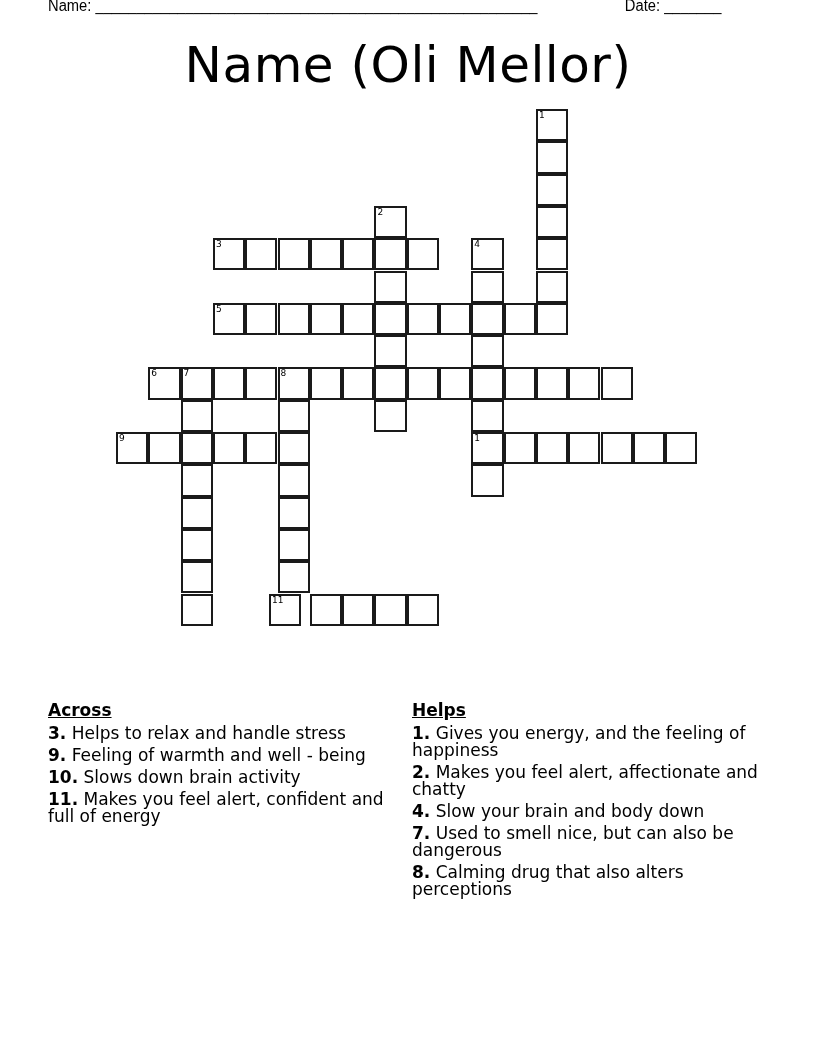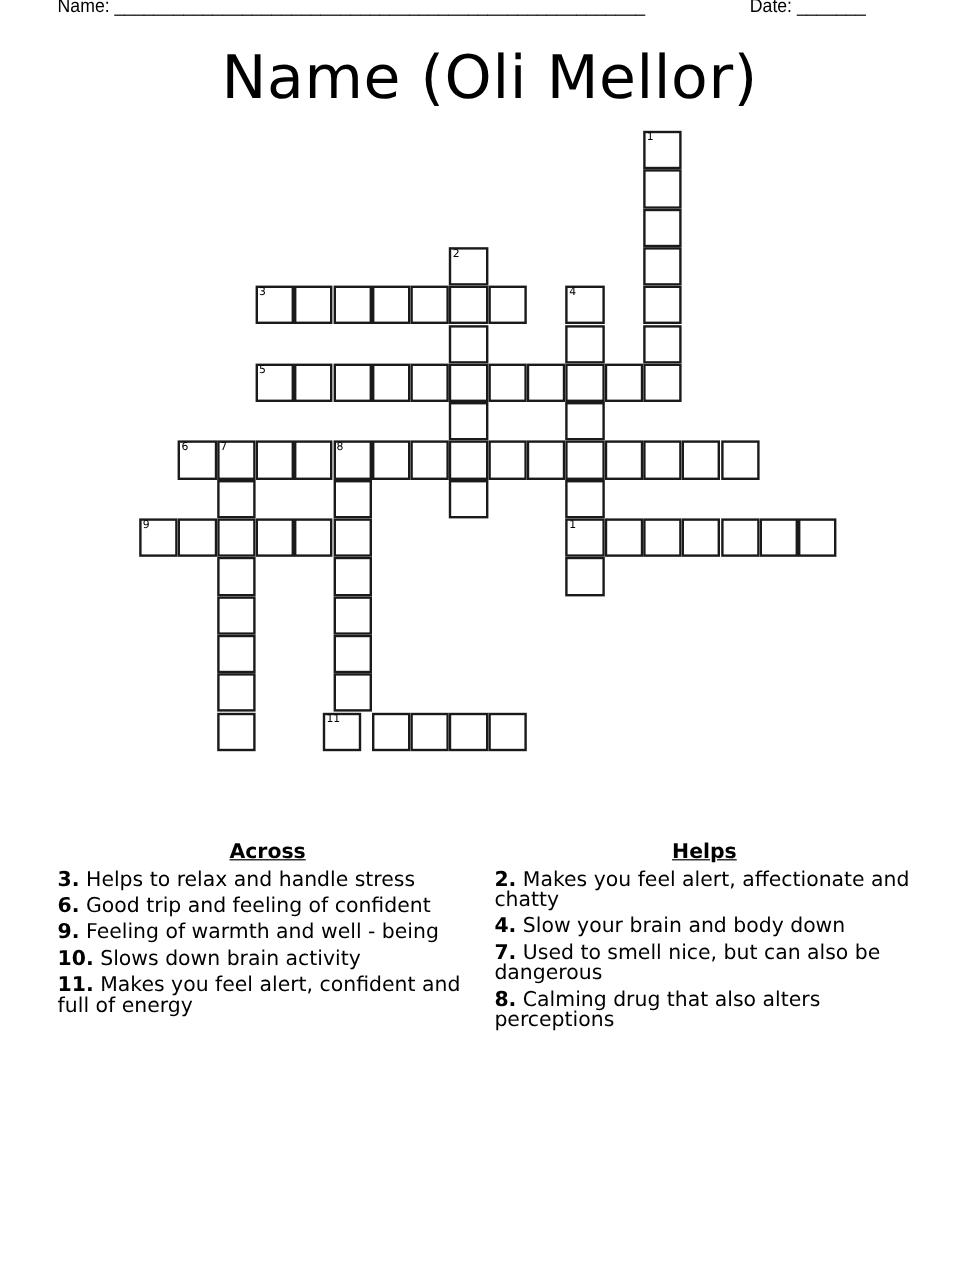--- a/index.html
+++ b/index.html
@@ -73,21 +73,20 @@
       line-height: 17px;
     }
     .clues.across { left: 48px; width: 350px; }
     .clues.down { left: 412px; width: 350px; }
     .clues h3 {
       margin: 0 0 5px 0;
       font-size: 17px;
       font-weight: bold;
       text-decoration: underline;
       line-height: 20px;
-      text-align: center;
     }
     .clue {
       margin-bottom: 5px;
     }
     .clue .n { font-weight: bold; }
   </style>
 </head>
 <body>
 
 <div class="header-line">
@@ -199,25 +198,25 @@
     <div class="cell" style="left: 666.1px; top: 433px;"></div>
     <div class="cell" style="left: 310.8px; top: 594.5px;"></div>
     <div class="cell" style="left: 343.1px; top: 594.5px;"></div>
     <div class="cell" style="left: 375.4px; top: 594.5px;"></div>
     <div class="cell" style="left: 407.7px; top: 594.5px;"></div>
   </div>
 
 <div class="clues across">
   <h3>Across</h3>
   <div class="clue"><span class="n">3.</span> <span>Helps to relax and handle stress</span></div>
-  <div class="clue"><span class="n">6.</span> <span>Good trip and feeling of confident</span></div>
   <div class="clue"><span class="n">9.</span> <span>Feeling of warmth and well - being</span></div>
   <div class="clue"><span class="n">10.</span> <span>Slows down brain activity</span></div>
   <div class="clue"><span class="n">11.</span> <span>Makes you feel alert, confident and full of energy</span></div>
 </div>
 
 <div class="clues down">
   <h3>Helps</h3>
+  <div class="clue"><span class="n">1.</span> <span>Gives you energy, and the feeling of happiness</span></div>
   <div class="clue"><span class="n">2.</span> <span>Makes you feel alert, affectionate and chatty</span></div>
   <div class="clue"><span class="n">4.</span> <span>Slow your brain and body down</span></div>
   <div class="clue"><span class="n">7.</span> <span>Used to smell nice, but can also be dangerous</span></div>
   <div class="clue"><span class="n">8.</span> <span>Calming drug that also alters perceptions</span></div>
 </div>
 
 </body></html>

